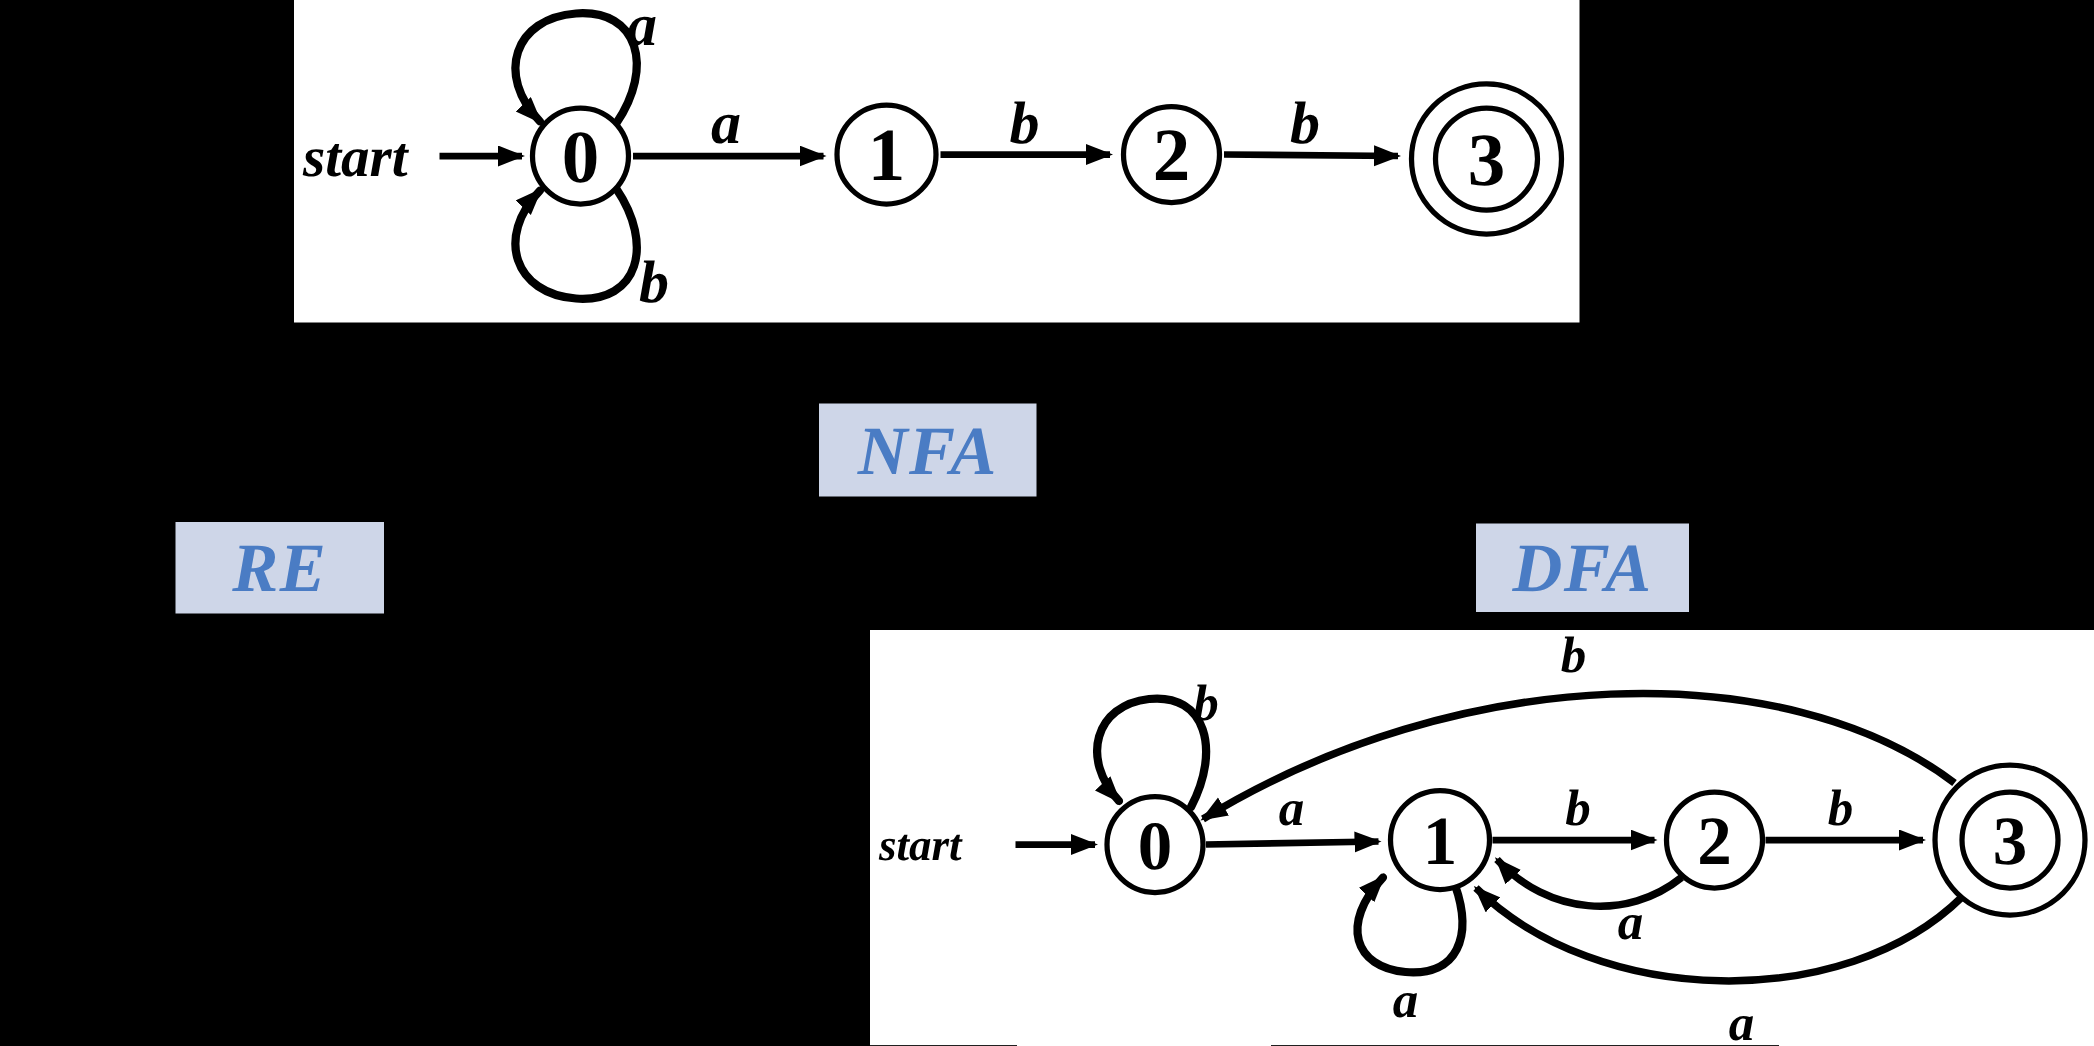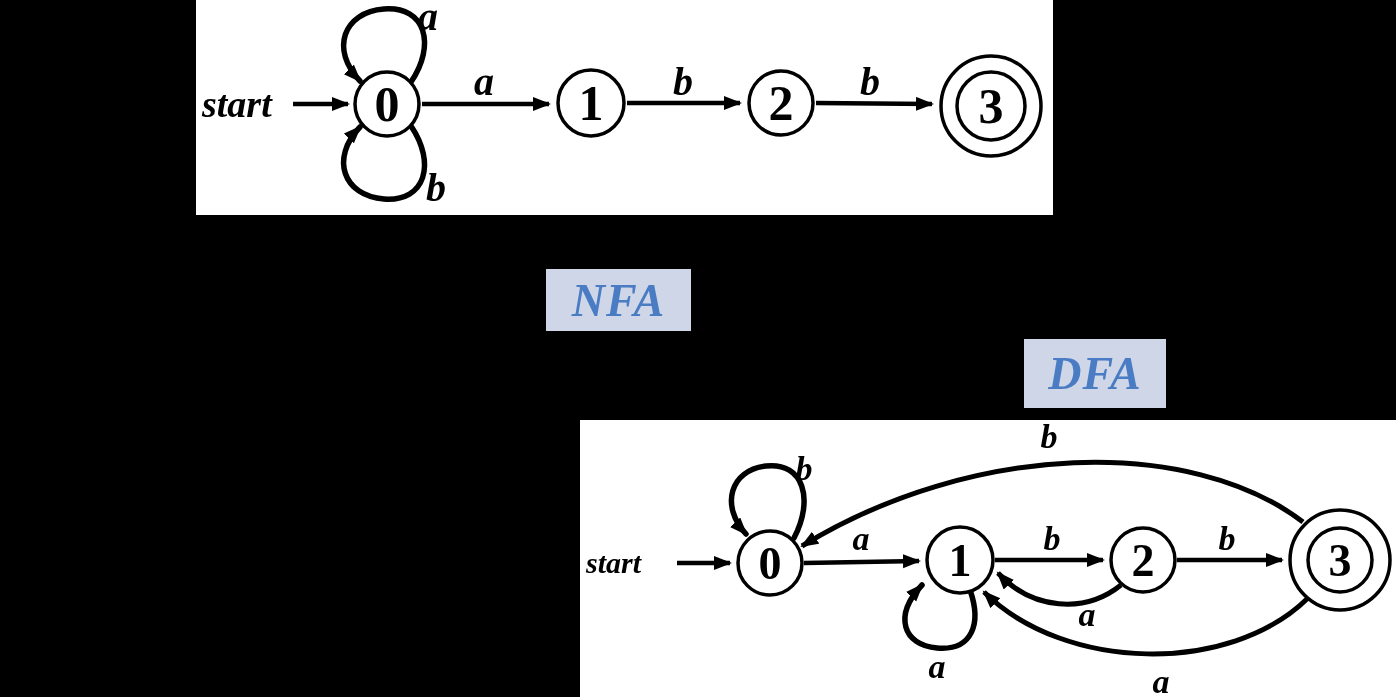--- a/index.html
+++ b/index.html
@@ -107,21 +107,22 @@
       </g>
       <g>
         <circle class="state-circle" cx="795" cy="106" r="50"></circle>
         <circle class="state-circle" cx="795" cy="106" r="34"></circle>
         <text class="state-label" x="795" y="123" font-size="50">3</text>
       </g>
     </svg>
   </div>
 
   <div class="badge" style="left:546px; top:229px; width:145px; height:62px;margin-top:40px;">NFA</div>
-  <div class="badge" style="left:984px; top:339px; width:142px; height:69px;margin-left:40px;">DFA</div>
+  <div class="badge" style="left:117px; top:348px; width:139px; height:61px;">RE</div>
+  <div class="badge" style="left:984px; top:349px; width:142px; height:59px;">DFA</div>
 
   <div class="panel" style="left:580px; top:420px; width:816px; height:277px;">
     <svg width="816" height="277" viewBox="0 0 816 277">
       <defs>
         <marker id="ah-dfa" markerUnits="userSpaceOnUse" markerWidth="20" markerHeight="16" refX="16" refY="7" orient="auto">
           <path d="M0,0 L18,7 L0,14 z" fill="#000"></path>
         </marker>
       </defs>
 
       <text class="start-label" x="6" y="153" font-size="30">start</text>

